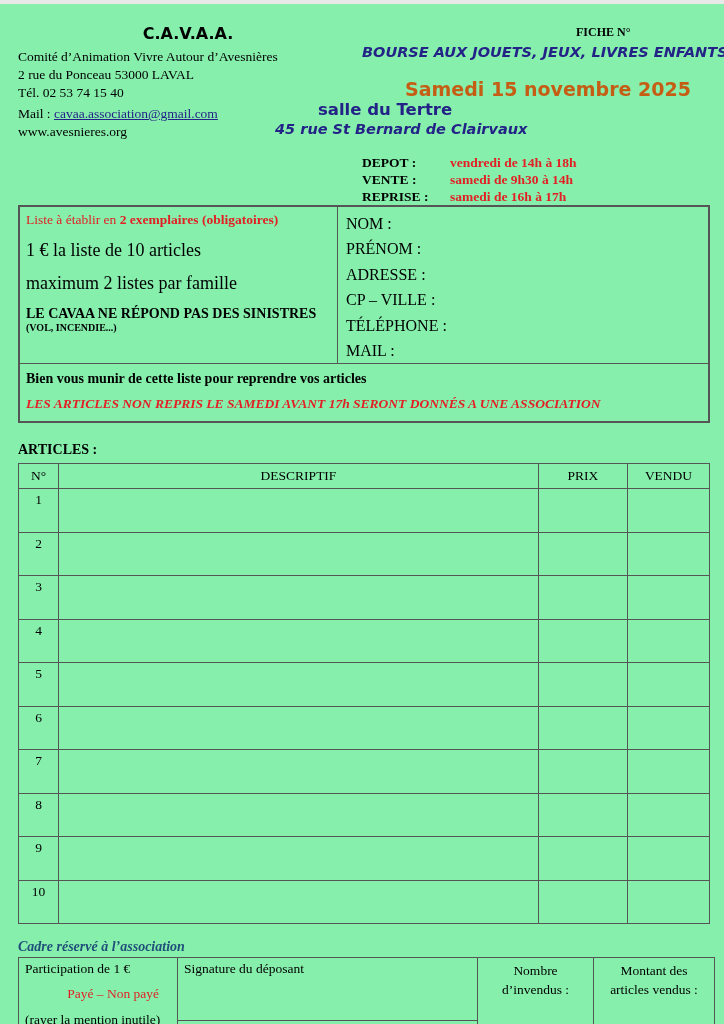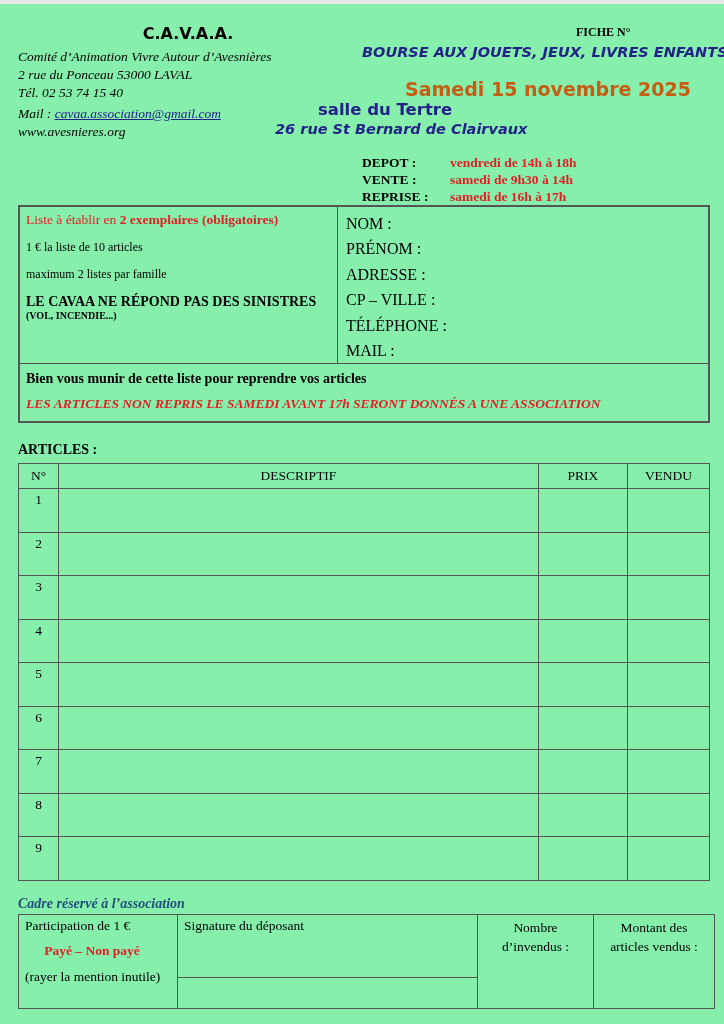--- a/index.html
+++ b/index.html
@@ -7,21 +7,21 @@
     position:relative; width:724px; height:1024px; background:#86efac;
     font-family:"Liberation Serif", serif; color:#000; overflow:hidden;
     margin:4px auto;
   }
   .content { position:absolute; left:18px; top:0; width:692px; }
 
   
   .header { position:relative; height:150px; }
   .org { position:absolute; left:0; top:20px; width:340px; }
   .org-name { text-align:center; font-family:"DejaVu Sans", sans-serif; font-weight:bold; font-size:16px; margin-bottom:5px; }
-  .org-line { font-size:13.5px; line-height:18px;font-style:italic; }
+  .org-line { font-size:13.5px; line-height:18px; }
   .org-line.mail { margin-top:3px; }
   .mail-link { color:#232287; text-decoration:underline; }
 
   .fiche { position:absolute; left:558px; top:21px; font-weight:bold; font-size:12px; }
   .event-title { position:absolute; left:344px; top:40px; font-family:"DejaVu Sans", sans-serif; font-weight:bold; font-style:italic; font-size:14.5px; color:#232287; white-space:nowrap; }
   .event-date { position:absolute; left:387px; top:74px; font-family:"DejaVu Sans", sans-serif; font-weight:bold; font-size:19px; color:#C55E14; white-space:nowrap; }
   .venue { position:absolute; left:300px; top:96px; font-family:"DejaVu Sans", sans-serif; font-weight:bold; font-size:16.5px; color:#232287; white-space:nowrap; }
   .venue-addr { position:absolute; left:257px; top:117px; font-family:"DejaVu Sans", sans-serif; font-weight:bold; font-style:italic; font-size:14.5px; color:#232287; white-space:nowrap; }
 
   
@@ -30,21 +30,21 @@
   .sched-label { display:inline-block; width:88px; }
   .sched-value { color:#E31E24; }
 
   
   .rules-box { border:2px solid #555; width:688px; }
   .rules-top { display:flex; border-bottom:1.5px solid #555; }
   .rules-left { width:318px; border-right:1.5px solid #555; padding:5px 8px 6px 6px; box-sizing:border-box; }
   .rules-title { font-weight:bold; font-size:14.5px; margin-bottom:11px; }
   .rules-red { color:#E31E24; font-size:13.5px; margin-bottom:12px; }
   .rules-red b { font-weight:bold; }
-  .rules-line { font-size:12px; margin-bottom:12px; }
+  .rules-line { font-size:18px; margin-bottom:12px; }
   .rules-warning { font-weight:bold; font-size:14px; margin-bottom:0; }
   .rules-warning-sub { font-weight:bold; font-size:10px; }
   .id-fields { flex:1; padding:4px 0 0 8px; }
   .id-field { font-size:16px; line-height:25.4px; }
   .rules-bottom { padding:7px 6px 9px 6px; }
   .reminder { font-weight:bold; font-size:14px; }
   .alert { color:#E31E24; font-weight:bold; font-style:italic; font-size:13.5px; margin-top:9px; }
 
   
   .articles-label { margin-top:19px; font-weight:bold; font-size:14px; height:18px; }
@@ -56,21 +56,21 @@
   .articles-table td.num { text-align:center; padding-top:3px; }
   .col-num { width:37px; } .col-prix { width:86px; } .col-vendu { width:79px; }
 
   
   .assoc-title { margin-top:15px; font-weight:bold; font-style:italic; font-size:14px; color:#1F4E79; height:17px; }
   .assoc-table { margin-top:1px; }
   .assoc-table td { border:1.5px solid #555; font-size:13.5px; vertical-align:top; padding:3px 6px; }
   .col-a1 { width:146px; } .col-a2 { width:287px; } .col-a3 { width:103px; } .col-a4 { width:108px; }
   .assoc-table tr.r1 td { height:56px; }
   .assoc-table tr.r2 td { height:24px; vertical-align:middle; }
-  .paid { color:#E31E24; font-weight:bold; text-align:center; margin:9px 12px 10px 0; }
+  .paid { color:#E31E24; font-weight:normal; text-align:right; margin:9px 12px 10px 0; }
   .centered-cell { text-align:center; line-height:19px; padding-top:5px; }
 </style>
 </head>
 <body>
 
 <div class="page">
   <div class="content">
 
     <div class="header">
       <div class="org">
@@ -78,21 +78,21 @@
         <div class="org-line">Comité d’Animation Vivre Autour d’Avesnières</div>
         <div class="org-line">2 rue du Ponceau 53000 LAVAL</div>
         <div class="org-line">Tél. 02 53 74 15 40</div>
         <div class="org-line mail"><span>Mail : </span><a href="#" class="mail-link">cavaa.association@gmail.com</a></div>
         <div class="org-line">www.avesnieres.org</div>
       </div>
       <div class="fiche">FICHE N°</div>
       <div class="event-title">BOURSE AUX JOUETS, JEUX, LIVRES ENFANTS</div>
       <div class="event-date">Samedi 15 novembre 2025</div>
       <div class="venue">salle du Tertre</div>
-      <div class="venue-addr">26 rue St Bernard de Clairvaux</div>
+      <div class="venue-addr">45 rue St Bernard de Clairvaux</div>
     </div>
 
     <div class="schedule">
       <div class="sched-row">
         <span class="sched-label">DEPOT :</span><span class="sched-value">vendredi de 14h à 18h</span>
       </div>
       <div class="sched-row">
         <span class="sched-label">VENTE :</span><span class="sched-value">samedi de 9h30 à 14h</span>
       </div>
       <div class="sched-row">
@@ -180,20 +180,26 @@
             <td></td>
             <td></td>
             <td></td>
           </tr>
       <tr>
             <td class="num">9</td>
             <td></td>
             <td></td>
             <td></td>
           </tr>
+      <tr>
+            <td class="num">10</td>
+            <td></td>
+            <td></td>
+            <td></td>
+          </tr>
     </tbody>
       </table>
 
     <div class="assoc-title">Cadre réservé à l’association</div>
     <table class="assoc-table">
       <tbody>
           <tr class="r1">
         <td class="col-a1" rowspan="2">
           <div>Participation de 1 €</div>
           <div class="paid">Payé – Non payé</div>

